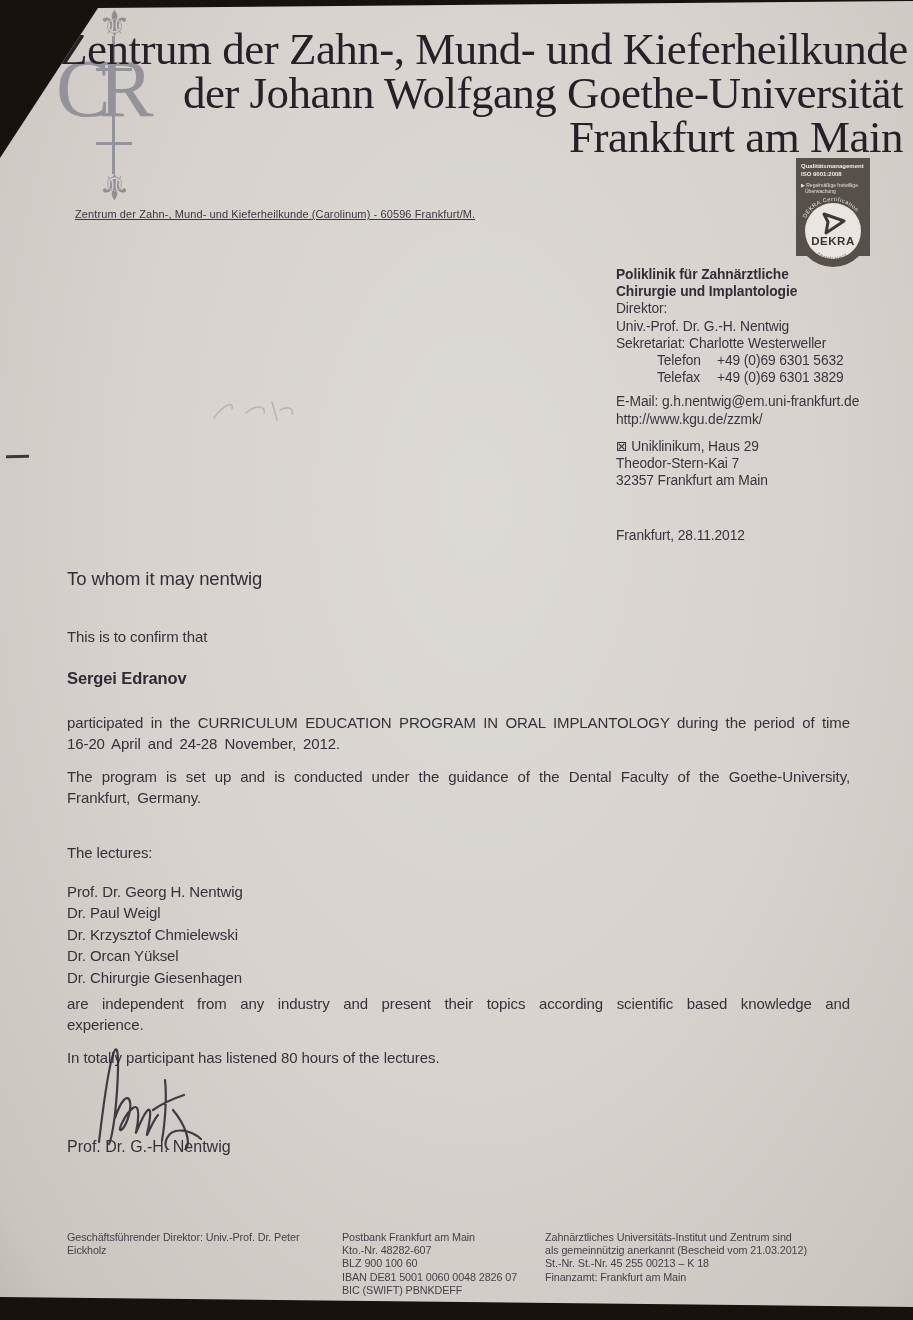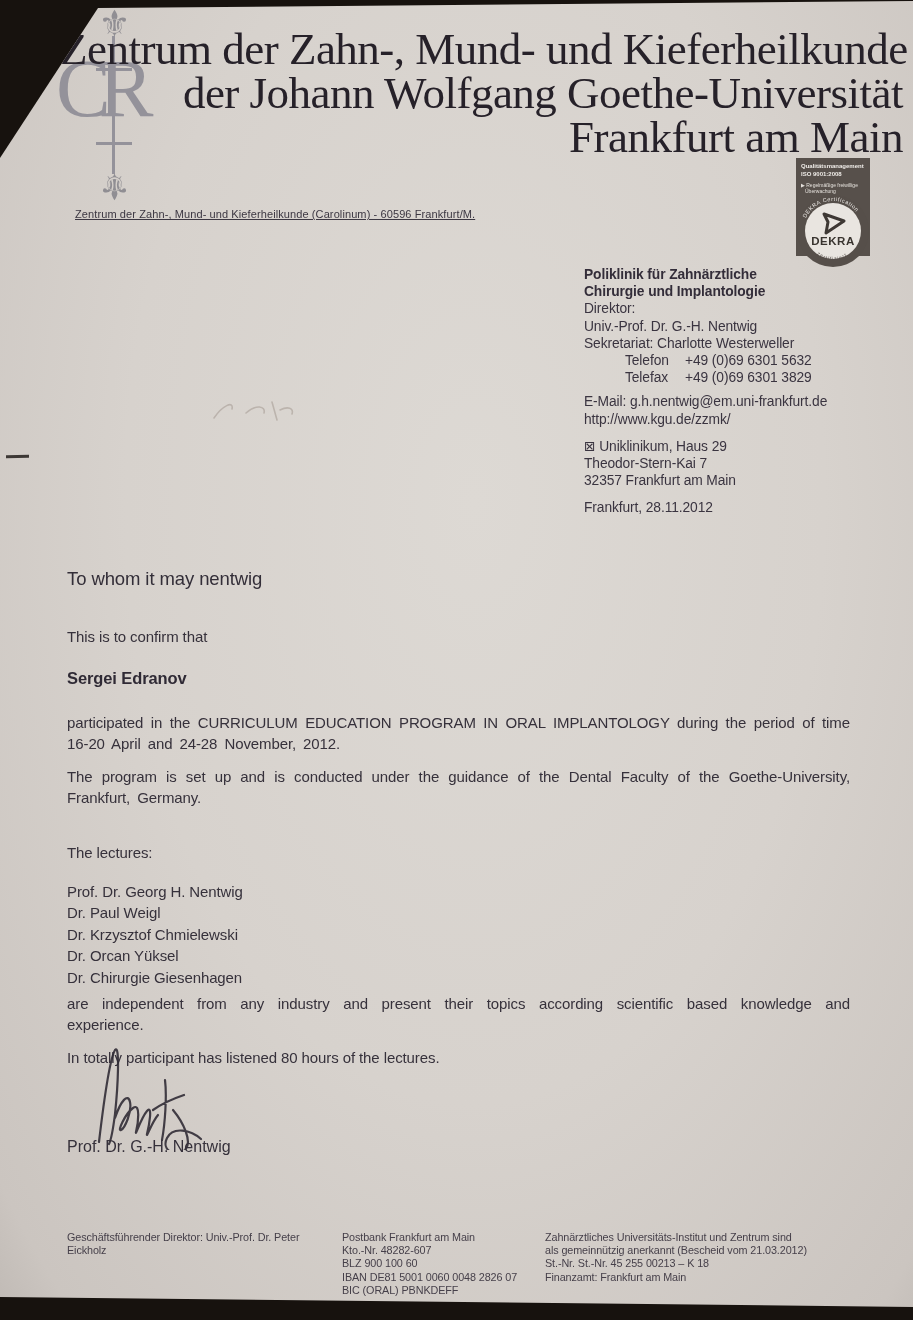--- a/index.html
+++ b/index.html
@@ -40,26 +40,26 @@
     letter-spacing:-0.5px;white-space:nowrap;
   }
   .sender-line{
     position:absolute;left:75px;top:208px;
     font-size:11px;color:#3c3742;text-decoration:underline;letter-spacing:0.1px;
   }
   
   .seal{position:absolute;left:793px;top:158px;width:80px;height:112px;}
   
   .contact{
-    position:absolute;left:584px;top:266px;width:292px;
+    position:absolute;left:616px;top:266px;width:292px;
     font-size:13.8px;line-height:17.2px;color:#3a3440;letter-spacing:-0.1px;
   }
   .contact .b{font-weight:bold;color:#332d39;}
   .contact .lbl{display:inline-block;width:60px;margin-left:41px;}
-  .mt7{margin-top:7px;} .mt10{margin-top:10px;} .mt26{margin-top:10px;}
+  .mt7{margin-top:7px;} .mt10{margin-top:10px;} .mt26{margin-top:38px;}
   
   .letter{
     position:absolute;left:67px;width:783px;top:568px;
     font-size:15px;line-height:21px;color:#36313b;letter-spacing:-0.1px;
   }
   .salutation{font-size:18.5px;line-height:22px;color:#332e38;}
   .confirm{margin-top:36px;}
   .pname{margin-top:21px;font-weight:bold;font-size:16.5px;color:#2f2a35;}
   .para{margin-top:23px;text-align:justify;word-spacing:3px;}
   .para2{margin-top:12px;text-align:justify;word-spacing:3px;}
@@ -177,21 +177,21 @@
   <div class="sig-name">Prof. Dr. G.-H. Nentwig</div>
 
   <div class="footer fc1">
     <div>Geschäftsführender Direktor: Univ.-Prof. Dr. Peter Eickholz</div>
   </div>
   <div class="footer fc2">
     <div>Postbank Frankfurt am Main</div>
     <div>Kto.-Nr. 48282-607</div>
     <div>BLZ 900 100 60</div>
     <div>IBAN DE81 5001 0060 0048 2826 07</div>
-    <div>BIC (ORAL) PBNKDEFF</div>
+    <div>BIC (SWIFT) PBNKDEFF</div>
   </div>
   <div class="footer fc3">
     <div>Zahnärztliches Universitäts-Institut und Zentrum sind</div>
     <div>als gemeinnützig anerkannt (Bescheid vom 21.03.2012)</div>
     <div>St.-Nr. St.-Nr. 45 255 00213 – K 18</div>
     <div>Finanzamt: Frankfurt am Main</div>
   </div>
 
 </div>
 

